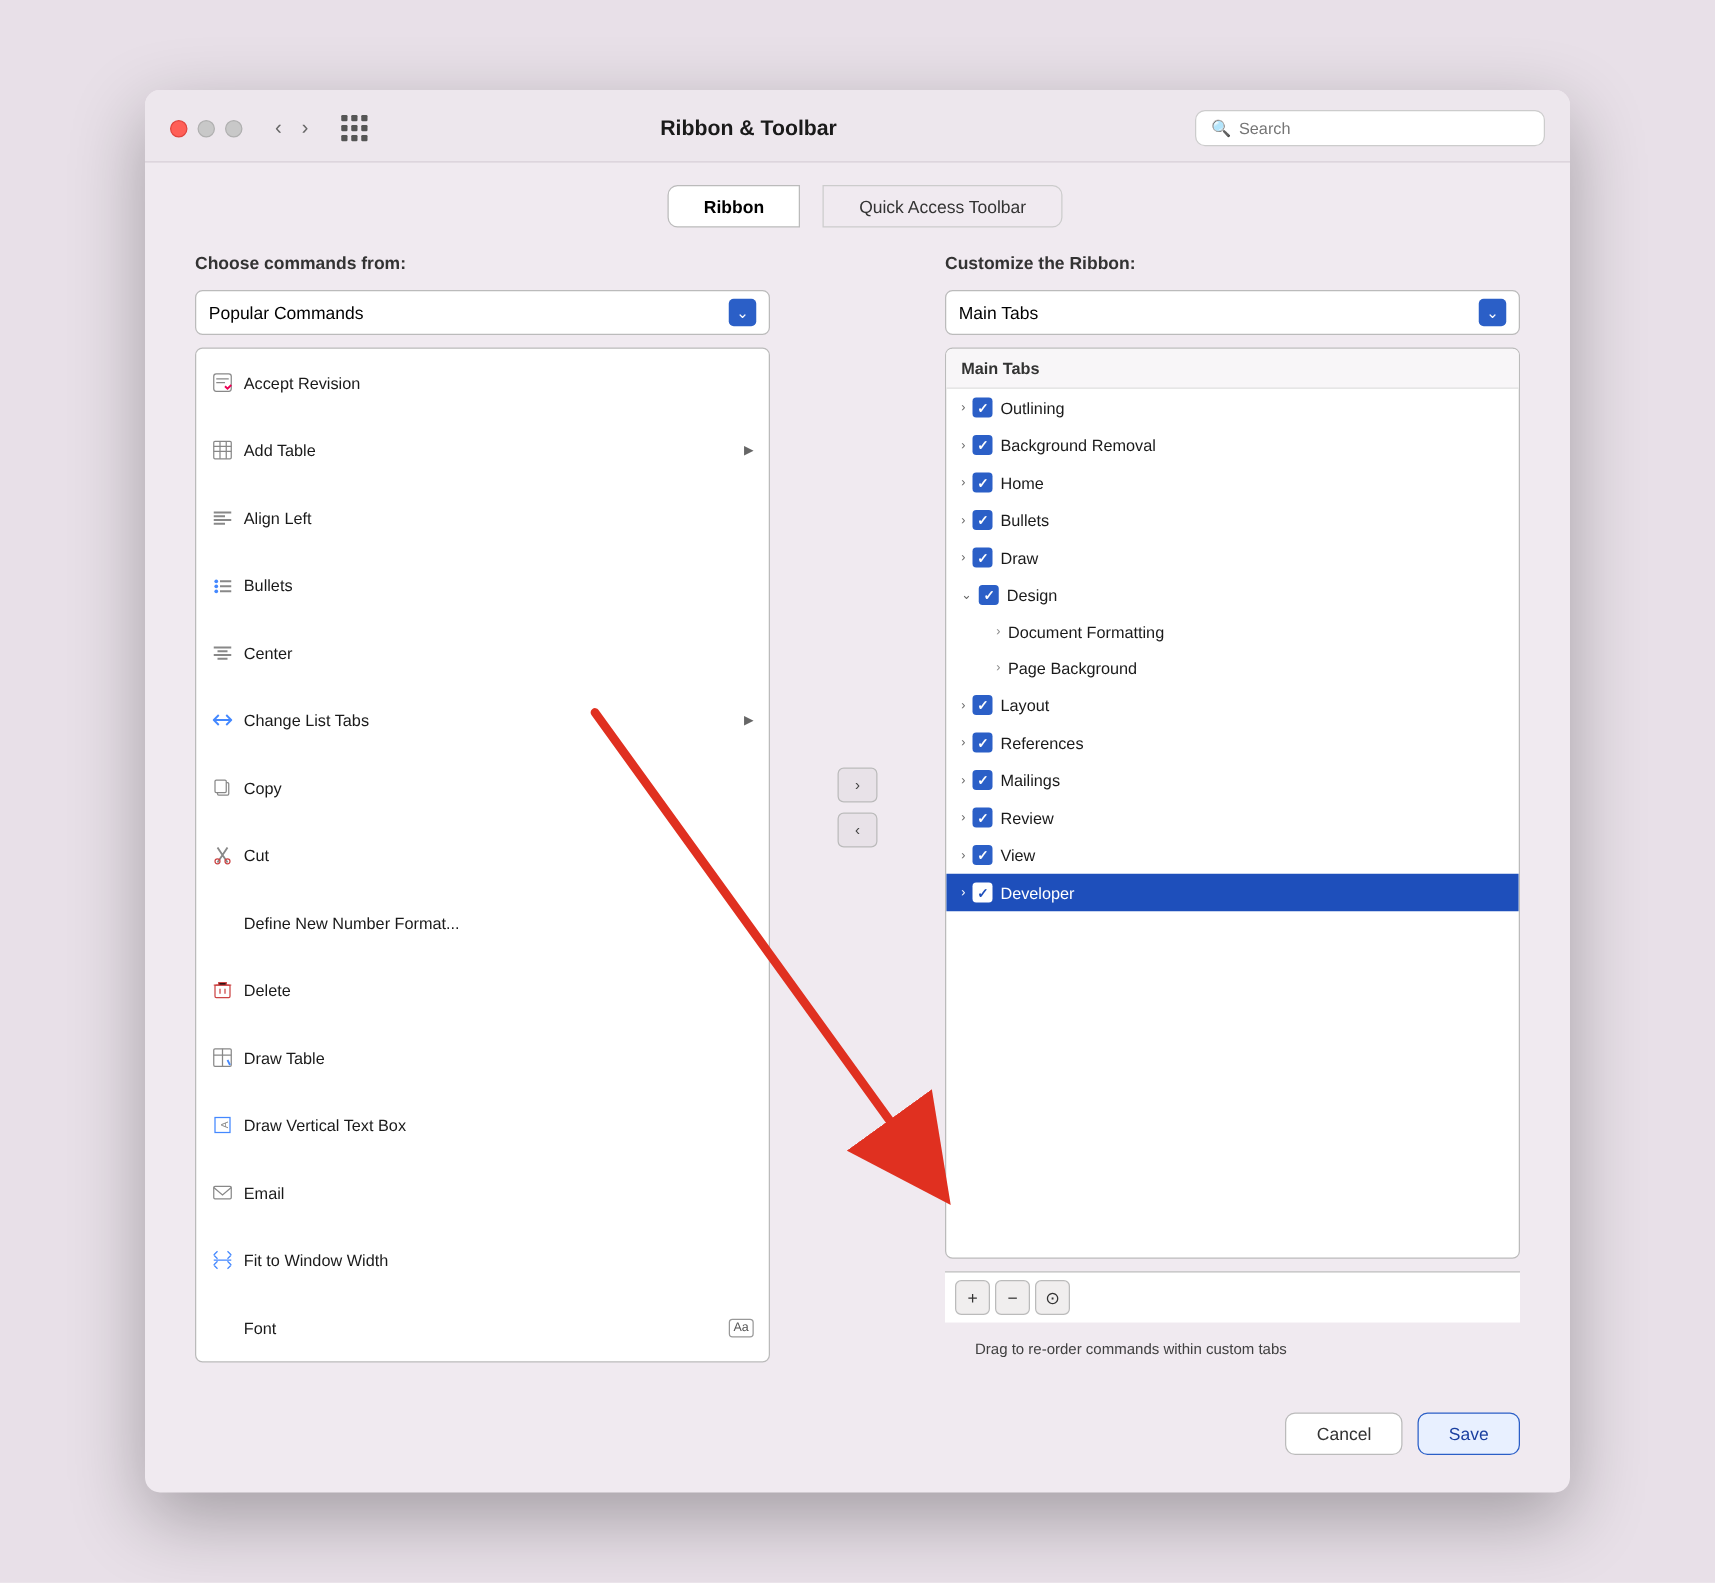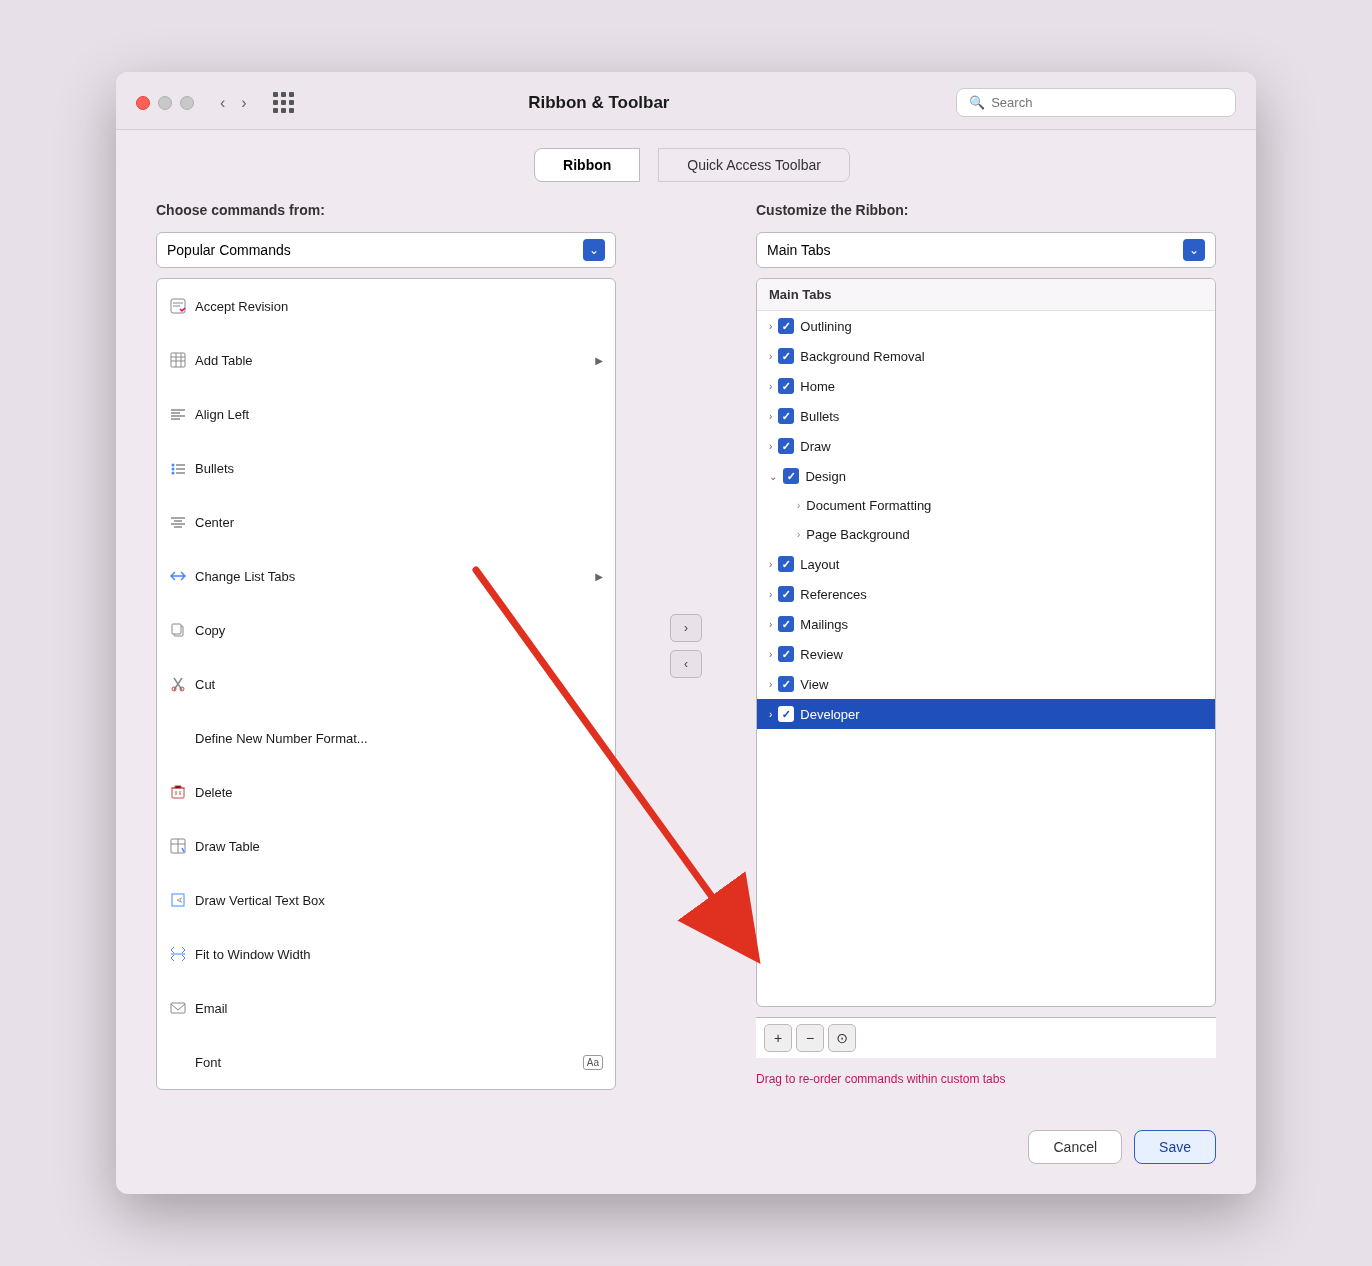--- a/index.html
+++ b/index.html
@@ -288,22 +288,23 @@
       background: #f0eeee;
       cursor: pointer;
       display: flex;
       align-items: center;
       justify-content: center;
       font-size: 14px;
       color: #333;
     }
     .drag-note {
       font-size: 12px;
-      color: #be185d;
+      color: #404040;
       padding: 4px 0;
+      margin-left: 24px;
     }
 
     .bottom-buttons {
       display: flex;
       justify-content: flex-end;
       padding: 20px 40px 30px 40px;
       gap: 12px;
     }
     .btn-cancel {
       padding: 8px 24px;
@@ -524,34 +525,34 @@
                 <rect x="2" y="2" width="12" height="12" fill="none" stroke="#4488ff" stroke-width="1"></rect>
                 <text x="8" y="12" text-anchor="middle" font-size="8" fill="#888" transform="rotate(-90, 8, 8)">A</text>
               </svg>
           </span>
           <span>Draw Vertical Text Box</span>
         </div>
 
         <div class="command-item">
           <span class="cmd-icon">
             <svg width="16" height="16" viewBox="0 0 16 16">
-                <path d="M1 8h14M1 4l3-3M1 4l3 3M15 4l-3-3M15 4l-3 3M1 12l3-3M1 12l3 3M15 12l-3-3M15 12l-3 3" stroke="#4488ff" stroke-width="1" fill="none"></path>
-              </svg>
-          </span>
-          <span>Fit to Window Width</span>
-        </div>
-
-        <div class="command-item">
-          <span class="cmd-icon">
-            <svg width="16" height="16" viewBox="0 0 16 16">
                 <rect x="1" y="3" width="14" height="10" rx="1" fill="none" stroke="#888" stroke-width="1"></rect>
                 <path d="M1 4l7 6 7-6" stroke="#888" stroke-width="1" fill="none"></path>
               </svg>
           </span>
           <span>Email</span>
+        </div>
+
+        <div class="command-item">
+          <span class="cmd-icon">
+            <svg width="16" height="16" viewBox="0 0 16 16">
+                <path d="M1 8h14M1 4l3-3M1 4l3 3M15 4l-3-3M15 4l-3 3M1 12l3-3M1 12l3 3M15 12l-3-3M15 12l-3 3" stroke="#4488ff" stroke-width="1" fill="none"></path>
+              </svg>
+          </span>
+          <span>Fit to Window Width</span>
         </div>
 
         <div class="command-item">
           <span class="cmd-icon"></span>
           <span>Font</span>
           <span class="cmd-icon-badge">Aa</span>
         </div>
       </div>
     </div>
 

